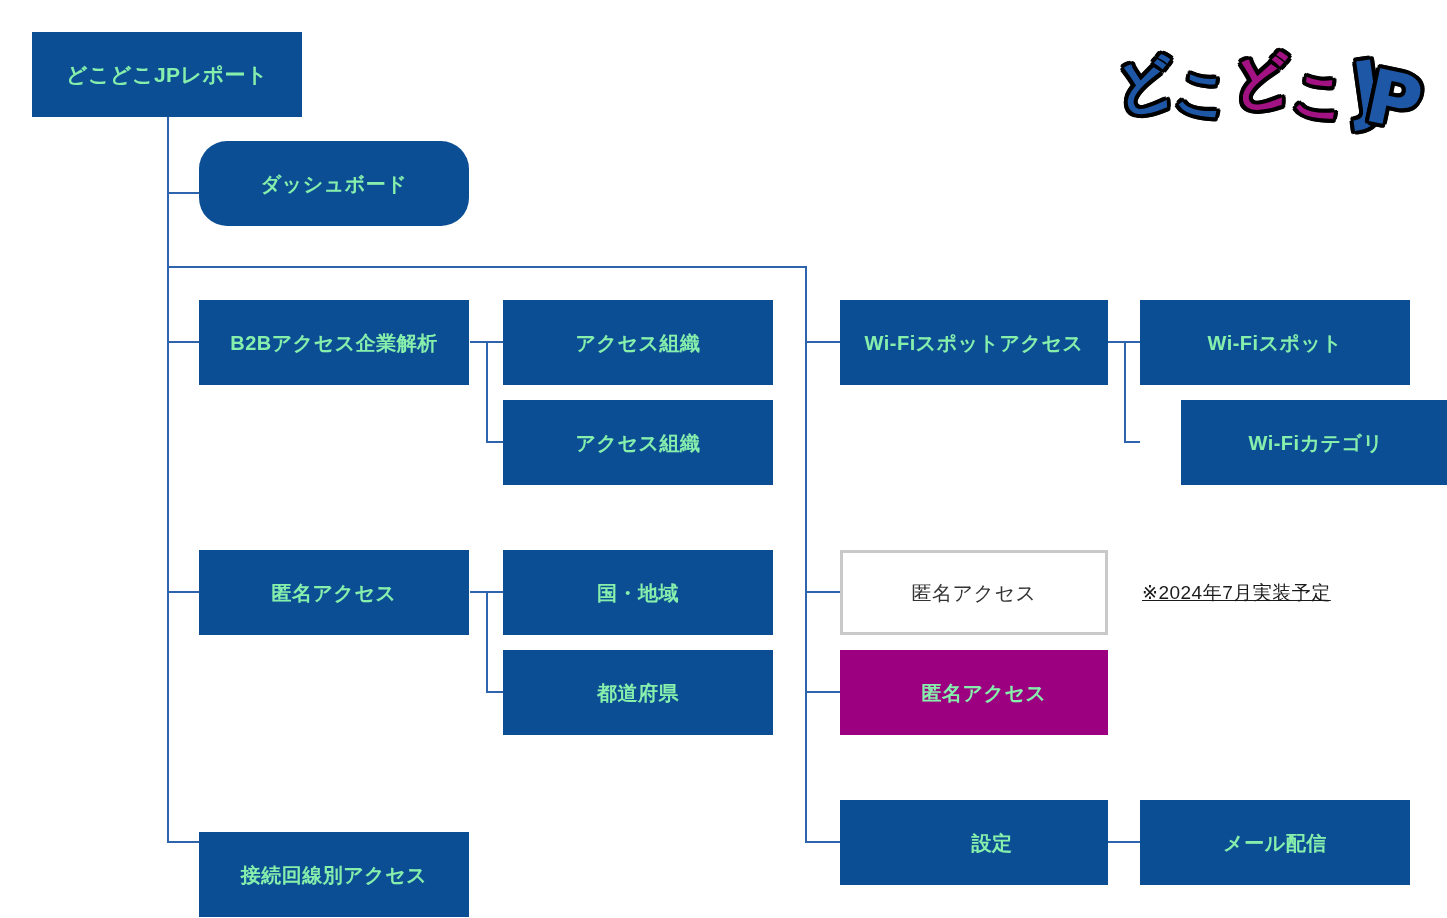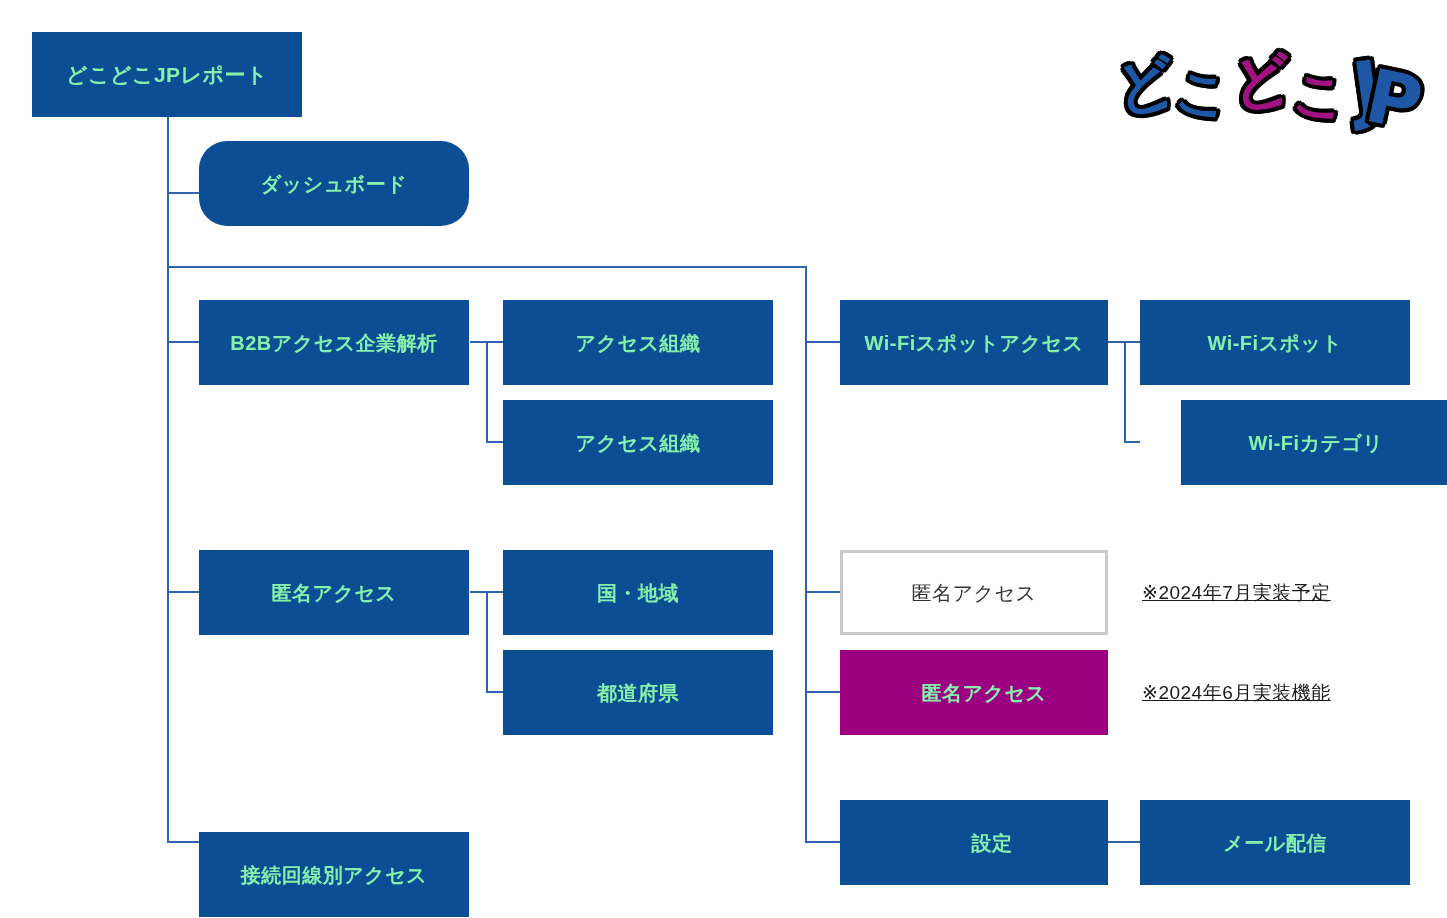--- a/index.html
+++ b/index.html
@@ -118,21 +118,20 @@
   <div class="node" style="left:199px;top:800px;margin-top:32px;">接続回線別アクセス</div>
 
   <div class="node" style="left:840px;top:300px;width:268px;">Wi-Fiスポットアクセス</div>
   <div class="node" style="left:1140px;top:300px;">Wi-Fiスポット</div>
   <div class="node" style="left:1140px;top:400px;margin-left:41px;">Wi-Fiカテゴリ</div>
 
   <div class="node pending" style="left:840px;top:550px;width:268px;">匿名アクセス</div>
   <div class="note" style="left:1142px;top:550px;">※2024年7月実装予定</div>
 
   <div class="node highlight" style="left:840px;top:650px;width:268px;">匿名アクセス</div>
-  <div class="note" style="left:1142px;top:650px;">※2024年6月実装機能</div>
 
   <div class="node" style="left:840px;top:800px;width:268px;padding-left:36px;">設定</div>
   <div class="node" style="left:1140px;top:800px;">メール配信</div>
 
   <div class="logo">
     <span class="lg1">ど</span>
       <span class="lg2">こ</span>
       <span class="lg3">ど</span>
       <span class="lg4">こ</span>
       <span class="lg5">J</span>

